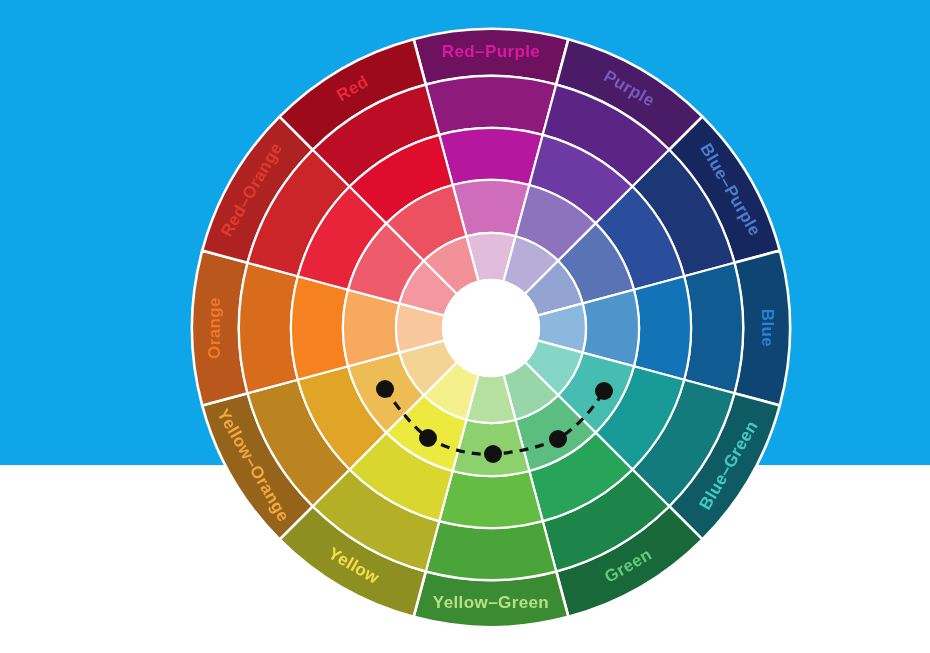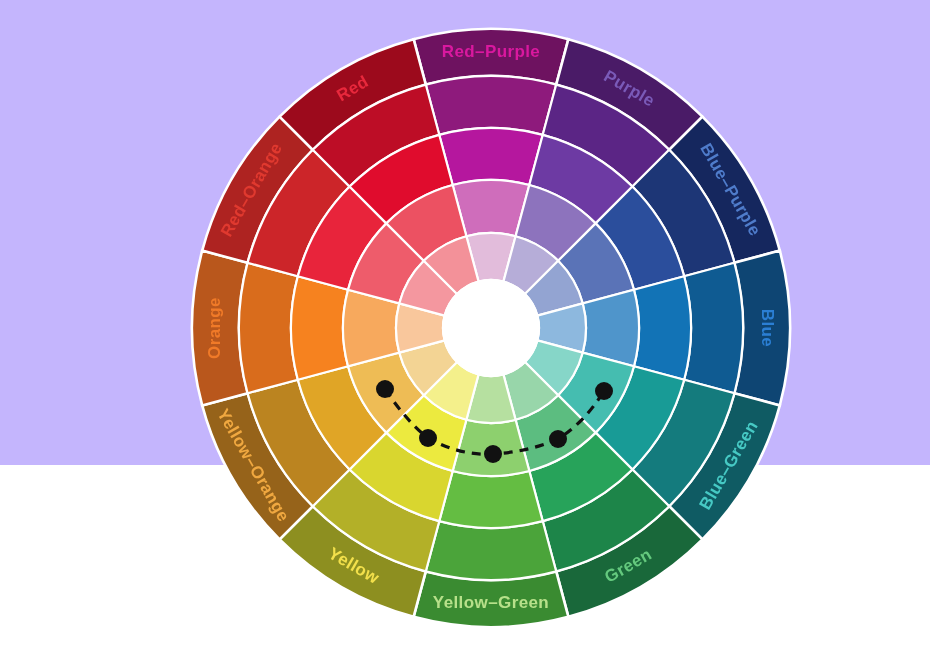--- a/index.html
+++ b/index.html
@@ -1,18 +1,18 @@
 <!DOCTYPE html>
 <html><head>
 <meta charset="utf-8">
 <style>
   html,body{margin:0;padding:0;background:#ffffff;}
   body{width:930px;height:653px;overflow:hidden;
        font-family:"Liberation Sans","DejaVu Sans",sans-serif;}
-  #stage{position:relative;width:930px;height:465px;background:#c4b5fd;}
+  #stage{position:relative;width:930px;height:465px;background:#0ea5e9;}
   svg{display:block;}
   .seg{stroke:#ffffff;stroke-width:2.2;}
   .seg-outer{stroke:#ffffff;stroke-width:2.6;}
   .hub{fill:#ffffff;stroke:none;}
   .wheel-label{font-family:"Liberation Sans","DejaVu Sans",sans-serif;
                font-weight:bold;font-size:17px;letter-spacing:.4px;
                text-anchor:middle;dominant-baseline:middle;}
   .harmony-path{fill:none;stroke:#111111;stroke-width:3.2;
                 stroke-dasharray:9 7;stroke-linecap:butt;}
   .harmony-dot{fill:#111111;stroke:none;}

